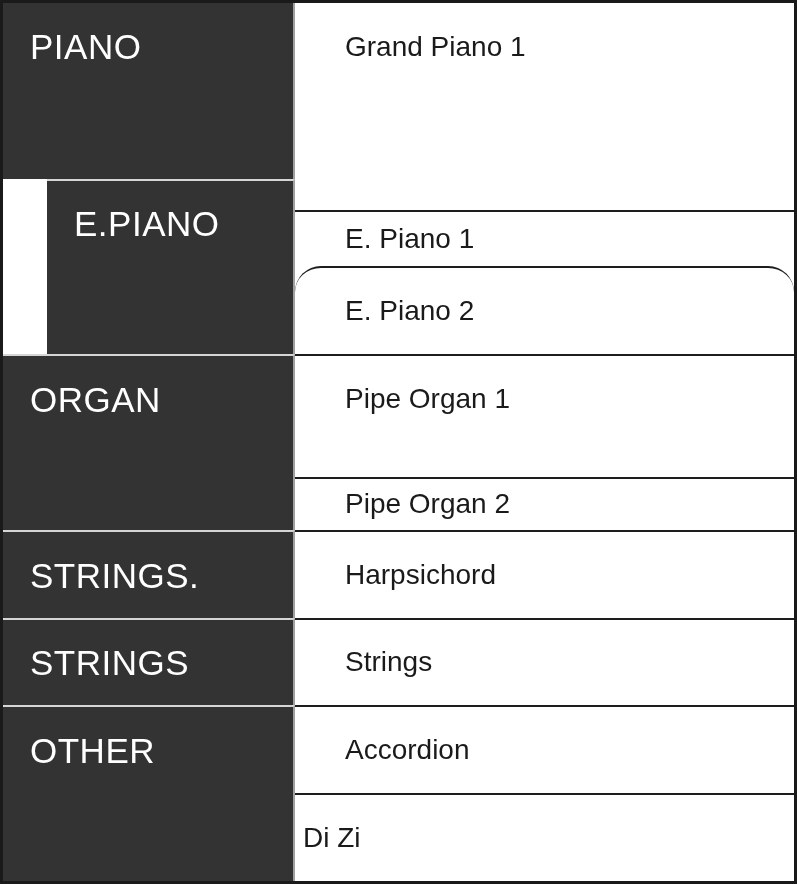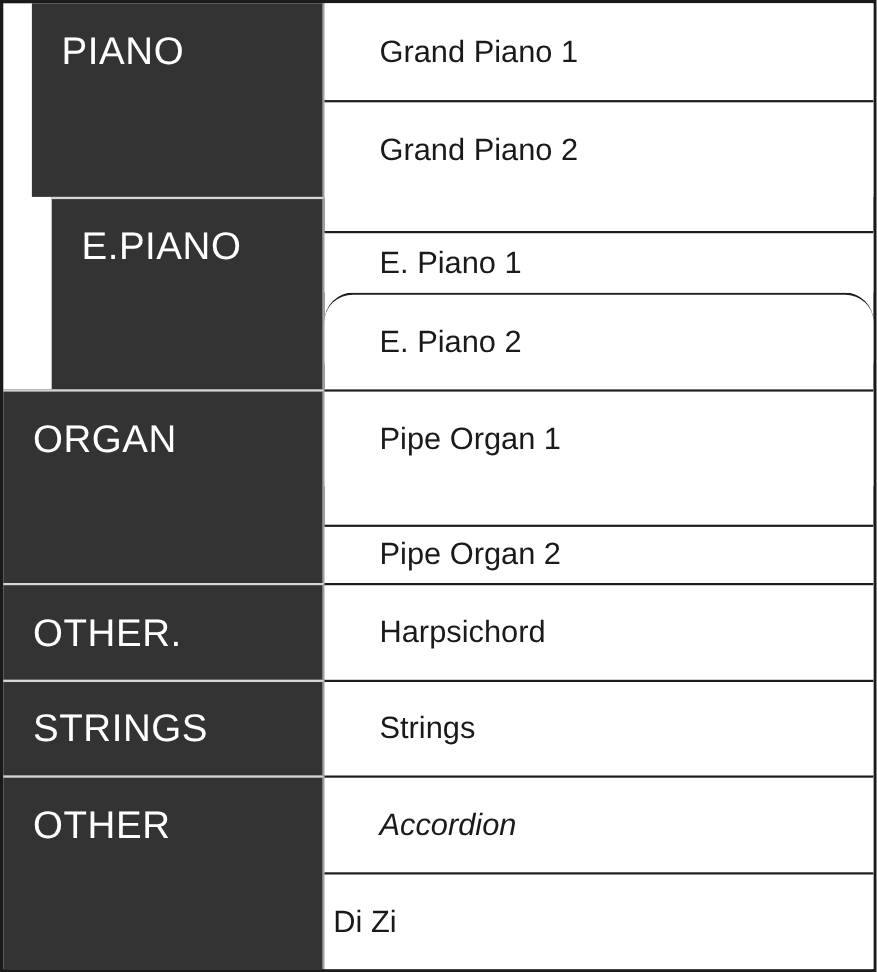--- a/index.html
+++ b/index.html
@@ -54,51 +54,50 @@
     display:flex;
     align-items:center;
     padding-left:50px;
     font-size:28px;
     box-sizing:border-box;
     border-top:2px solid var(--row-border);
   }
   .voice.first{border-top:none;}
 
   
-  .gr1-2{grid-row:1 / 3;margin-left:26px;}  .gr3-4{grid-row:3 / 5;margin-left:44px;}  .gr5-6{grid-row:5 / 7;}
+  .gr1-2{grid-row:1 / 3;}  .gr3-4{grid-row:3 / 5;margin-left:44px;}  .gr5-6{grid-row:5 / 7;}
   .gr7{grid-row:7;}        .gr8{grid-row:8;}        .gr9-10{grid-row:9 / 11;}
   .r1{grid-row:1;} .r2{grid-row:2;} .r3{grid-row:3;margin-top:31px;} .r4{grid-row:4;border-radius:26px;} .r5{grid-row:5;}
-  .r6{grid-row:6;margin-top:35px;} .r7{grid-row:7;} .r8{grid-row:8;} .r9{grid-row:9;font-style:italic;} .r10{grid-row:10;padding-left:8px;}
+  .r6{grid-row:6;margin-top:35px;} .r7{grid-row:7;} .r8{grid-row:8;} .r9{grid-row:9;} .r10{grid-row:10;padding-left:8px;}
 </style>
 </head>
 <body>
 
 <div class="voice-table">
 
   <div class="cat gr1-2">
     <div class="lbl">PIANO</div>
   </div>
   <div class="cat sep gr3-4">
     <div class="lbl">E.PIANO</div>
   </div>
   <div class="cat sep gr5-6">
     <div class="lbl">ORGAN</div>
   </div>
   <div class="cat sep gr7">
-    <div class="lbl">OTHER.</div>
+    <div class="lbl">STRINGS.</div>
   </div>
   <div class="cat sep gr8">
     <div class="lbl">STRINGS</div>
   </div>
   <div class="cat sep gr9-10">
     <div class="lbl">OTHER</div>
   </div>
 
   <div class="voice first r1">Grand Piano 1</div>
-  <div class="voice r2">Grand Piano 2</div>
   <div class="voice r3">E. Piano 1</div>
   <div class="voice r4">E. Piano 2</div>
   <div class="voice r5">Pipe Organ 1</div>
   <div class="voice r6">Pipe Organ 2</div>
   <div class="voice r7">Harpsichord</div>
   <div class="voice r8">Strings</div>
   <div class="voice r9">Accordion</div>
   <div class="voice r10">Di Zi</div>
 
 </div>

